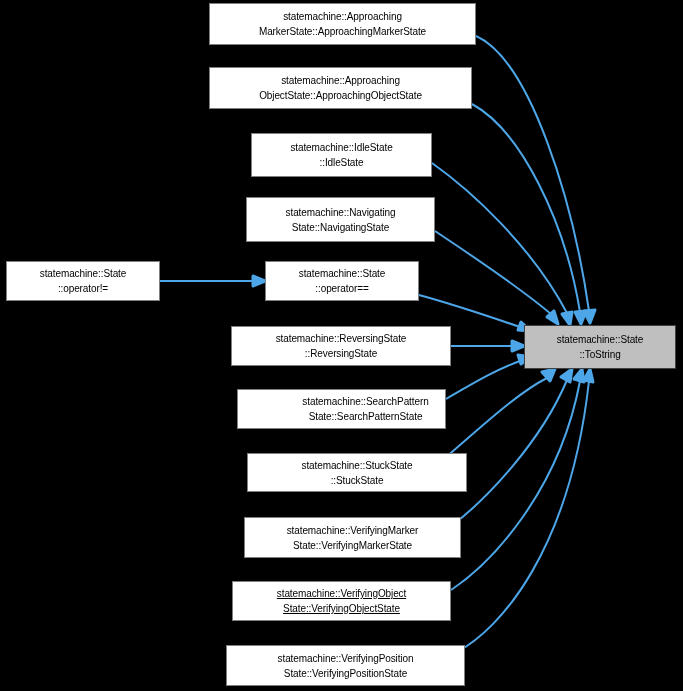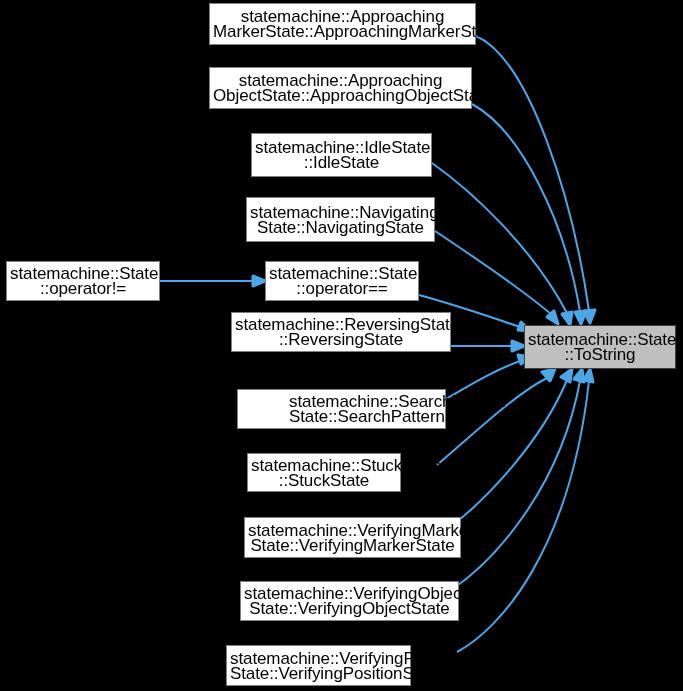--- a/index.html
+++ b/index.html
@@ -28,21 +28,21 @@
     position: absolute;
     box-sizing: border-box;
     background: #ffffff;
     border: 1px solid #7f7f7f;
     display: flex;
     align-items: center;
     justify-content: center;
     text-align: center;
     color: #000000;
     font-family: "Liberation Sans", sans-serif;
-    font-size: 17px;
+    font-size: 10px;
     line-height: 15px;
     letter-spacing: -0.1px;
     white-space: pre-line;
     z-index: 5;
   }
   .node-box.target {
     background: #bfbfbf;
     border: 1px solid #404040;
     z-index: 6;
   }
@@ -113,28 +113,28 @@
       <div class="node-box" style="left: 209px; top: 67px; width: 263px; height: 42px;"><span class="node-label">statemachine::Approaching
 ObjectState::ApproachingObjectState</span></div>
       <div class="node-box" style="left: 251px; top: 133px; width: 181px; height: 44px;"><span class="node-label">statemachine::IdleState
 ::IdleState</span></div>
       <div class="node-box" style="left: 246px; top: 197px; width: 189px; height: 45px;"><span class="node-label">statemachine::Navigating
 State::NavigatingState</span></div>
       <div class="node-box" style="left: 6px; top: 261px; width: 154px; height: 40px;"><span class="node-label">statemachine::State
 ::operator!=</span></div>
       <div class="node-box" style="left: 265px; top: 261px; width: 154px; height: 40px;"><span class="node-label">statemachine::State
 ::operator==</span></div>
-      <div class="node-box" style="left: 231px; top: 312px; width: 220px; height: 40px;"><span class="node-label">statemachine::ReversingState
+      <div class="node-box" style="left: 231px; top: 326px; width: 220px; height: 40px;"><span class="node-label">statemachine::ReversingState
 ::ReversingState</span></div>
       <div class="node-box" style="left: 237px; top: 389px; width: 209px; height: 40px; padding-left: 48px;"><span class="node-label">statemachine::SearchPattern
 State::SearchPatternState</span></div>
-      <div class="node-box" style="left: 247px; top: 453px; width: 154px; height: 39px;"><span class="node-label">statemachine::StuckState
+      <div class="node-box" style="left: 247px; top: 453px; width: 220px; height: 39px;"><span class="node-label">statemachine::StuckState
 ::StuckState</span></div>
       <div class="node-box" style="left: 233px; top: 517px; width: 217px; height: 41px; margin-left: 11px;"><span class="node-label">statemachine::VerifyingMarker
 State::VerifyingMarkerState</span></div>
-      <div class="node-box" style="left: 240px; top: 581px; width: 219px; height: 40px;"><span class="node-label">statemachine::VerifyingObject
+      <div class="node-box" style="left: 232px; top: 581px; width: 219px; height: 40px; text-decoration: underline;"><span class="node-label">statemachine::VerifyingObject
 State::VerifyingObjectState</span></div>
-      <div class="node-box" style="left: 226px; top: 645px; width: 185px; height: 41px;"><span class="node-label">statemachine::VerifyingPosition
+      <div class="node-box" style="left: 226px; top: 645px; width: 239px; height: 41px;"><span class="node-label">statemachine::VerifyingPosition
 State::VerifyingPositionState</span></div>
       <div class="node-box target" style="left: 524px; top: 325px; width: 152px; height: 44px;"><span class="node-label">statemachine::State
 ::ToString</span></div>
     </div>
 </div>
 
 </body></html>

